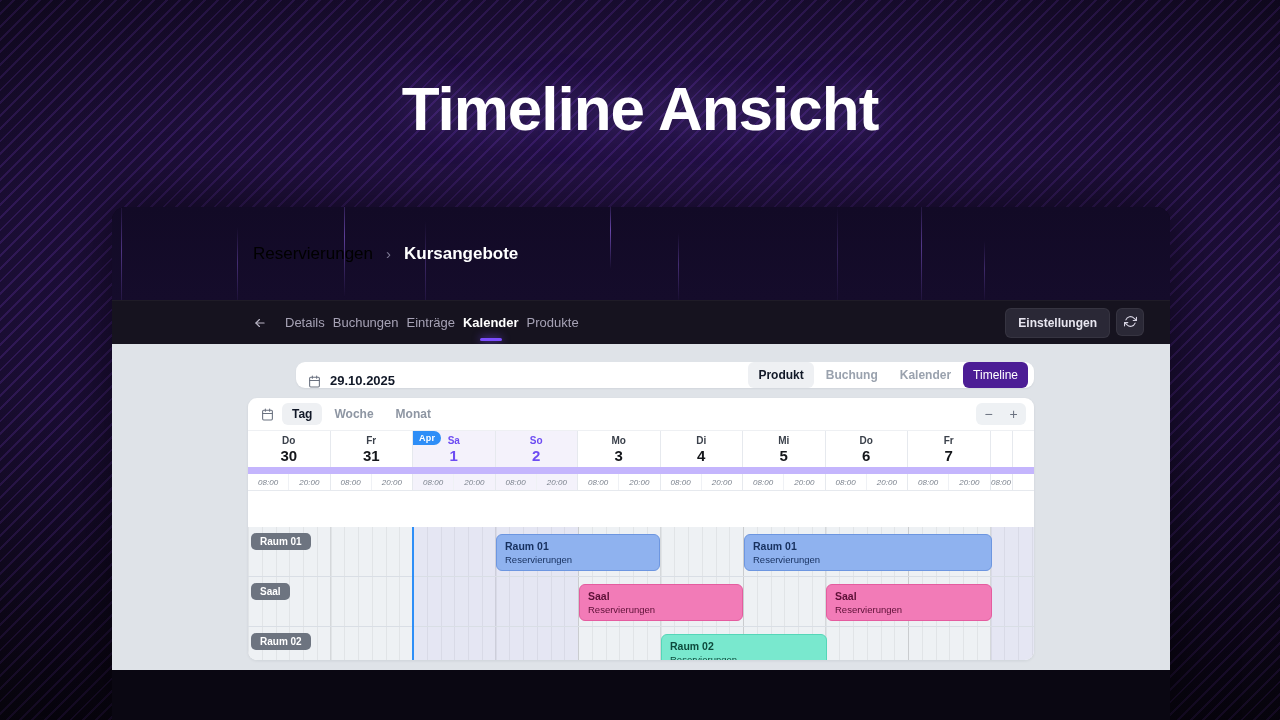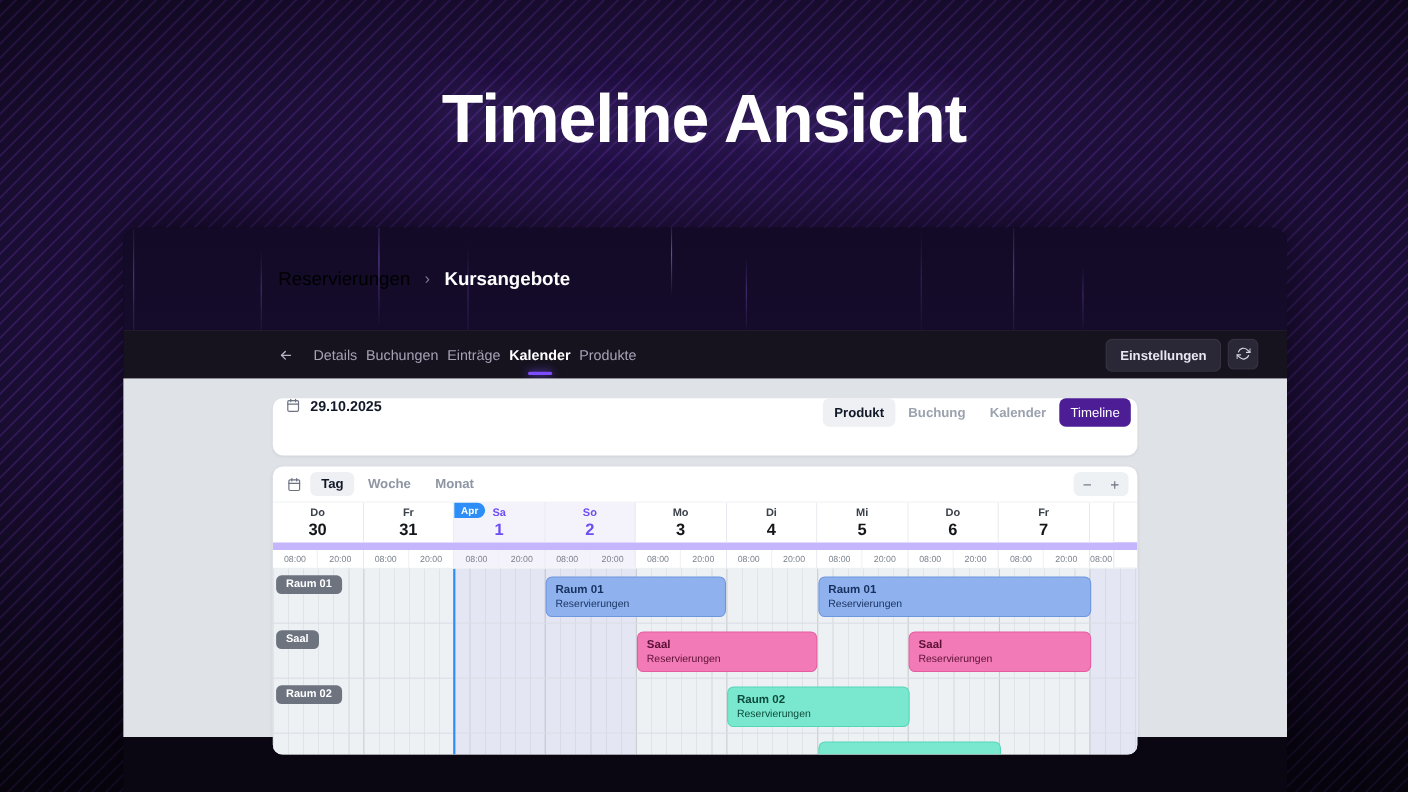--- a/index.html
+++ b/index.html
@@ -141,24 +141,25 @@
     height: 326px;
     padding: 18px 0 0 0;
     position: relative;
   }
   .panel-wrap { width: 786px; margin: 0 auto; }
 
   
   .topbar {
     background: #ffffff;
     border-radius: 9px;
-    height: 52px;
-    display: flex; align-items: flex-start;
+    height: 26px;
+    display: flex; align-items: flex-end;
     padding: 0 6px 0 12px;
     box-shadow: 0 1px 2px rgba(16,24,40,0.06);
+    margin-left: 48px;
   }
   .cal-ico { color: #6b7280; display: flex; align-items: center; margin-right: 9px; }
   .date-text { font-size: 13px; font-weight: 700; color: #111827; }
   .seg-group { margin-left: auto; display: flex; align-items: center; gap: 2px; }
   .seg {
     font-size: 12px; color: #9aa2ae; font-weight: 600;
     padding: 6px 10px; border-radius: 6px;
   }
   .seg.soft { background: #eef0f3; color: #111827; font-weight: 700; }
   .seg.dark { background: #4c1d95; color: #ffffff; font-weight: 400; }
@@ -225,33 +226,35 @@
     border-right: 1px solid #e6e9ee;
     background: #ffffff;
   }
   .tl-timecol.weekend { background: #f4f2fb; }
   .tl-timecol.partial { flex: 0 0 22px; overflow: hidden; }
   .tl-timecol span {
     flex: 1; text-align: center;
     font-size: 8px; color: #7b828d;
     line-height: 17px;
     border-right: 1px solid #eff1f5;
+    font-style: italic;
   }
   .tl-timecol span:last-child { border-right: none; }
 
   
   .tl-body {
     position: relative;
     height: 169px;
     overflow: hidden;
     background:
       repeating-linear-gradient(90deg,
         rgba(0,0,0,0.055) 0px, rgba(0,0,0,0.055) 1px,
         rgba(0,0,0,0) 1px, rgba(0,0,0,0) 13.75px),
       #eef1f4;
+    margin-top: 36px;
   }
   .wk-shade {
     position: absolute; top: 0; bottom: 0;
     background: rgba(123,92,235,0.075);
   }
   .tl-row-sep {
     position: absolute; left: 0; right: 0; height: 1px;
     background: #d9dee5;
   }
   .tl-daysep { position: absolute; top: 0; bottom: 0; width: 1px; background: rgba(0,0,0,0.10); }

